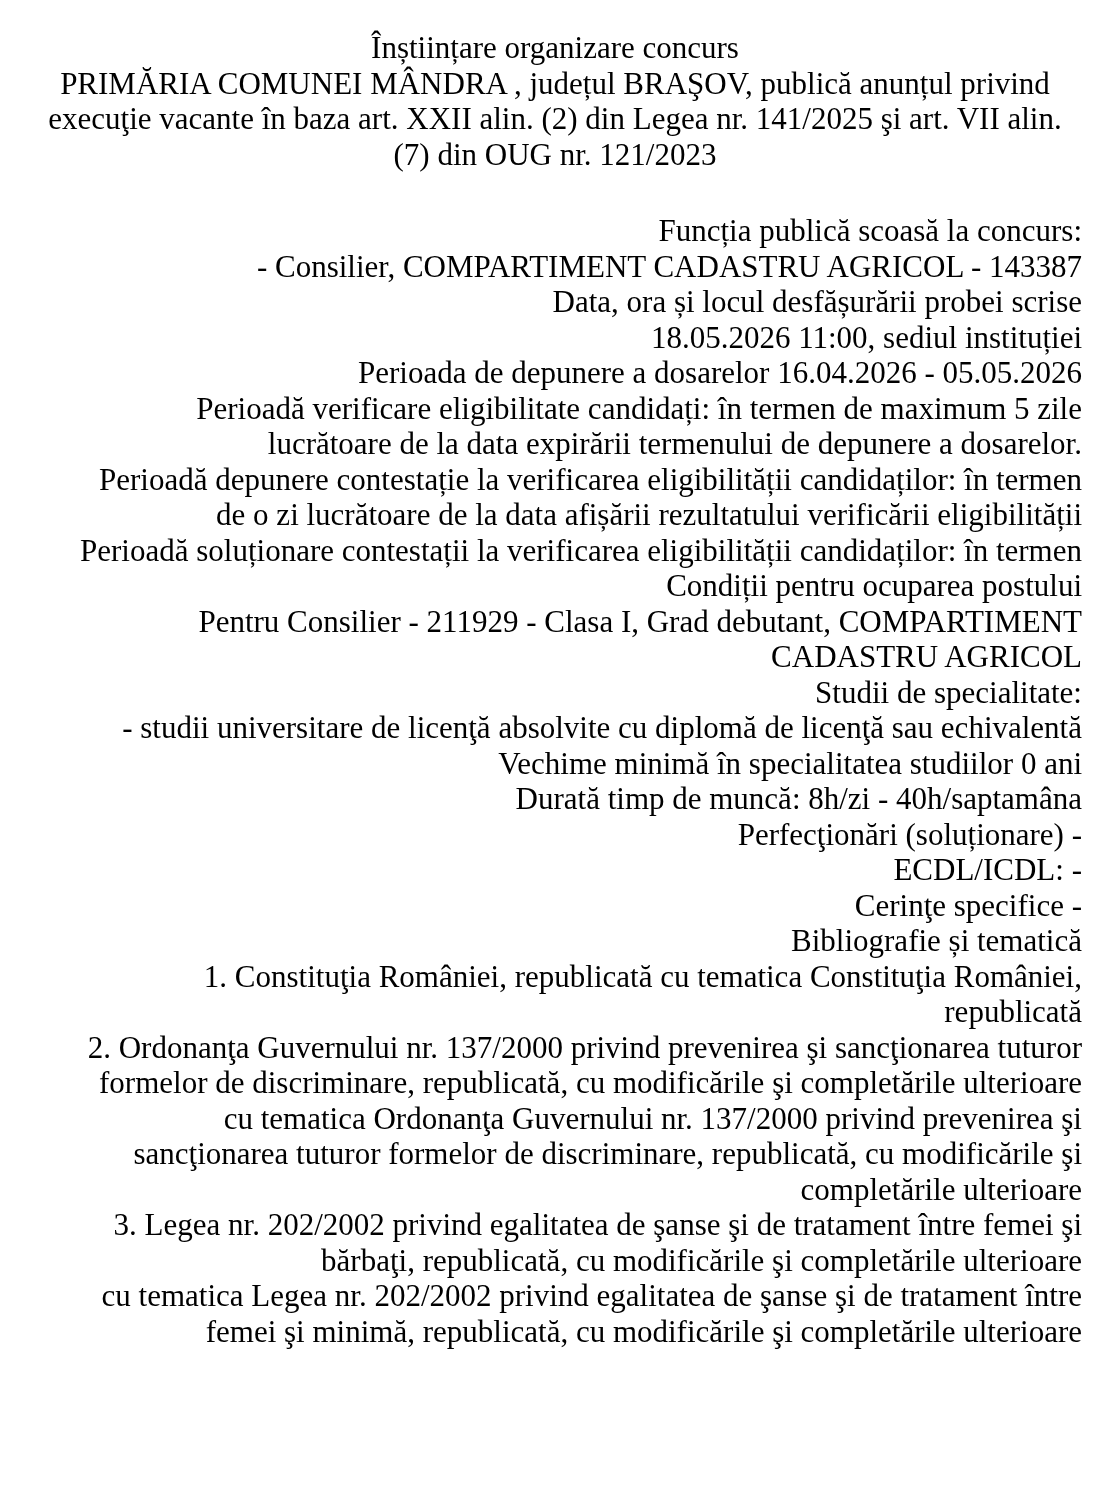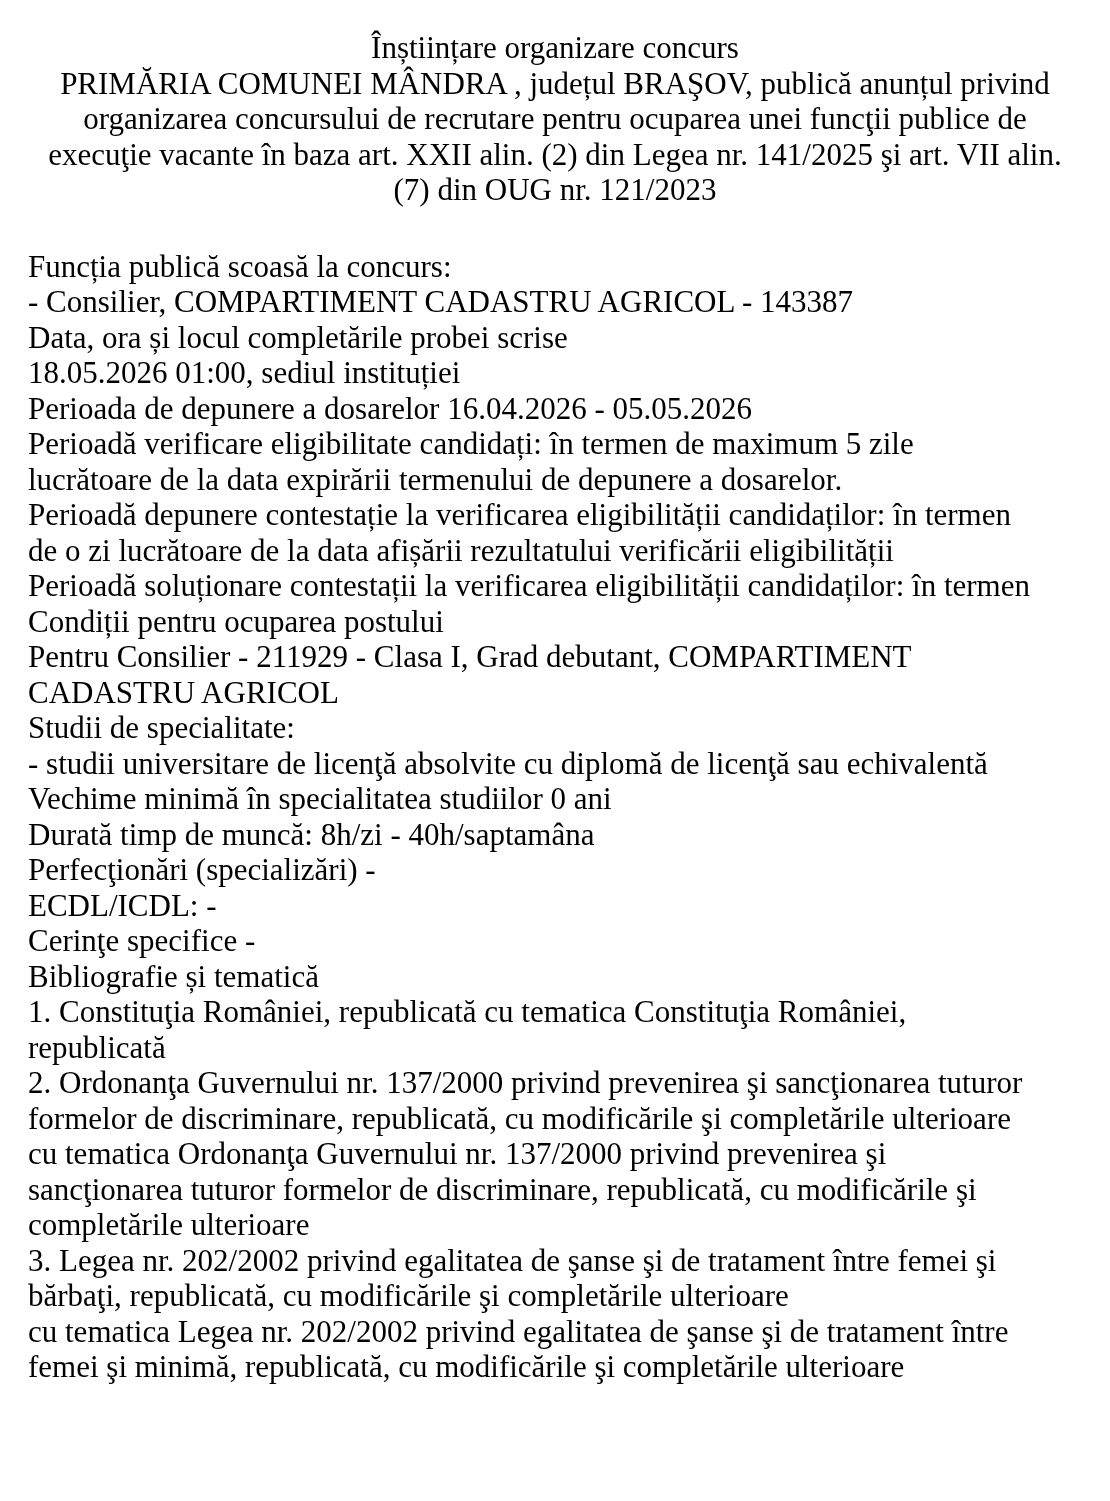--- a/index.html
+++ b/index.html
@@ -19,55 +19,55 @@
     line-height: 35.5px;
     padding: 6px 28px 1px 28px;
     overflow: hidden;
     margin-top: 24px;
   }
   .heading-block .line {
     text-align: center;
   }
   .body-block {
     margin-top: 41px;
+    text-align: right;
   }
   .line {
     white-space: pre;
   }
 </style>
 </head>
 <body>
 
 <div class="page">
   <div class="heading-block">
       <div class="line">Înștiințare organizare concurs</div>
       <div class="line">PRIMĂRIA COMUNEI MÂNDRA , județul BRAŞOV, publică anunțul privind</div>
-      <div class="line">organizarea concursului de recrutare pentru ocuparea unei funcţii publice de</div>
       <div class="line">execuţie vacante în baza art. XXII alin. (2) din Legea nr. 141/2025 şi art. VII alin.</div>
       <div class="line">(7) din OUG nr. 121/2023</div>
     </div>
   <div class="body-block">
       <div class="line">Funcția publică scoasă la concurs:</div>
       <div class="line">- Consilier, COMPARTIMENT CADASTRU AGRICOL - 143387</div>
-      <div class="line">Data, ora și locul completările probei scrise</div>
-      <div class="line">18.05.2026 01:00, sediul instituției</div>
+      <div class="line">Data, ora și locul desfășurării probei scrise</div>
+      <div class="line">18.05.2026 11:00, sediul instituției</div>
       <div class="line">Perioada de depunere a dosarelor 16.04.2026 - 05.05.2026</div>
       <div class="line">Perioadă verificare eligibilitate candidați: în termen de maximum 5 zile</div>
       <div class="line">lucrătoare de la data expirării termenului de depunere a dosarelor.</div>
       <div class="line">Perioadă depunere contestație la verificarea eligibilității candidaților: în termen</div>
       <div class="line">de o zi lucrătoare de la data afișării rezultatului verificării eligibilității</div>
       <div class="line">Perioadă soluționare contestații la verificarea eligibilității candidaților: în termen</div>
       <div class="line">Condiții pentru ocuparea postului</div>
       <div class="line">Pentru Consilier - 211929 - Clasa I, Grad debutant, COMPARTIMENT</div>
       <div class="line">CADASTRU AGRICOL</div>
       <div class="line">Studii de specialitate:</div>
       <div class="line">- studii universitare de licenţă absolvite cu diplomă de licenţă sau echivalentă</div>
       <div class="line">Vechime minimă în specialitatea studiilor 0 ani</div>
       <div class="line">Durată timp de muncă: 8h/zi - 40h/saptamâna</div>
-      <div class="line">Perfecţionări (specializări) -</div>
+      <div class="line">Perfecţionări (soluționare) -</div>
       <div class="line">ECDL/ICDL: -</div>
       <div class="line">Cerinţe specifice -</div>
       <div class="line">Bibliografie și tematică</div>
       <div class="line">1. Constituţia României, republicată cu tematica Constituţia României,</div>
       <div class="line">republicată</div>
       <div class="line">2. Ordonanţa Guvernului nr. 137/2000 privind prevenirea şi sancţionarea tuturor</div>
       <div class="line">formelor de discriminare, republicată, cu modificările şi completările ulterioare</div>
       <div class="line">cu tematica Ordonanţa Guvernului nr. 137/2000 privind prevenirea şi</div>
       <div class="line">sancţionarea tuturor formelor de discriminare, republicată, cu modificările şi</div>
       <div class="line">completările ulterioare</div>

